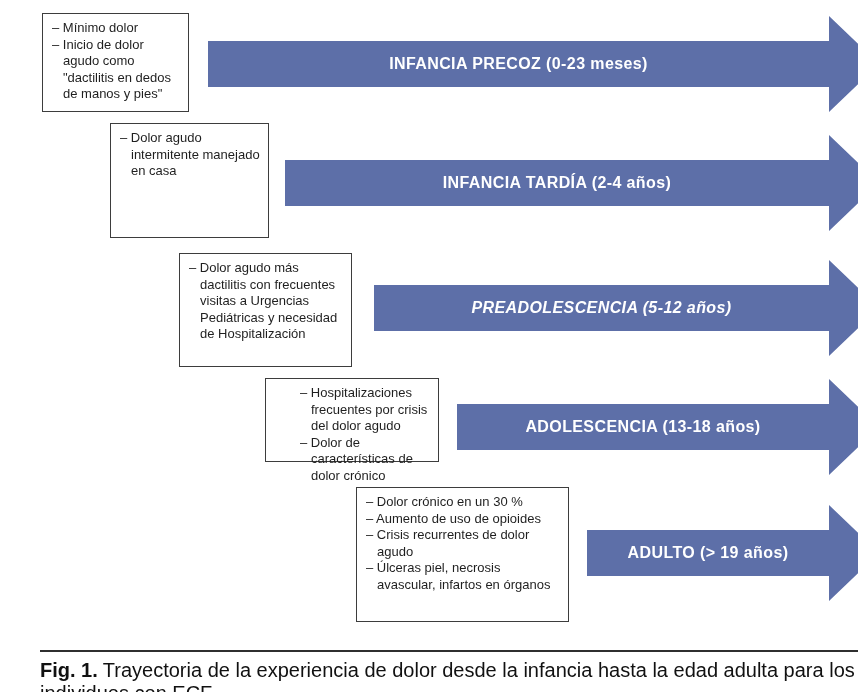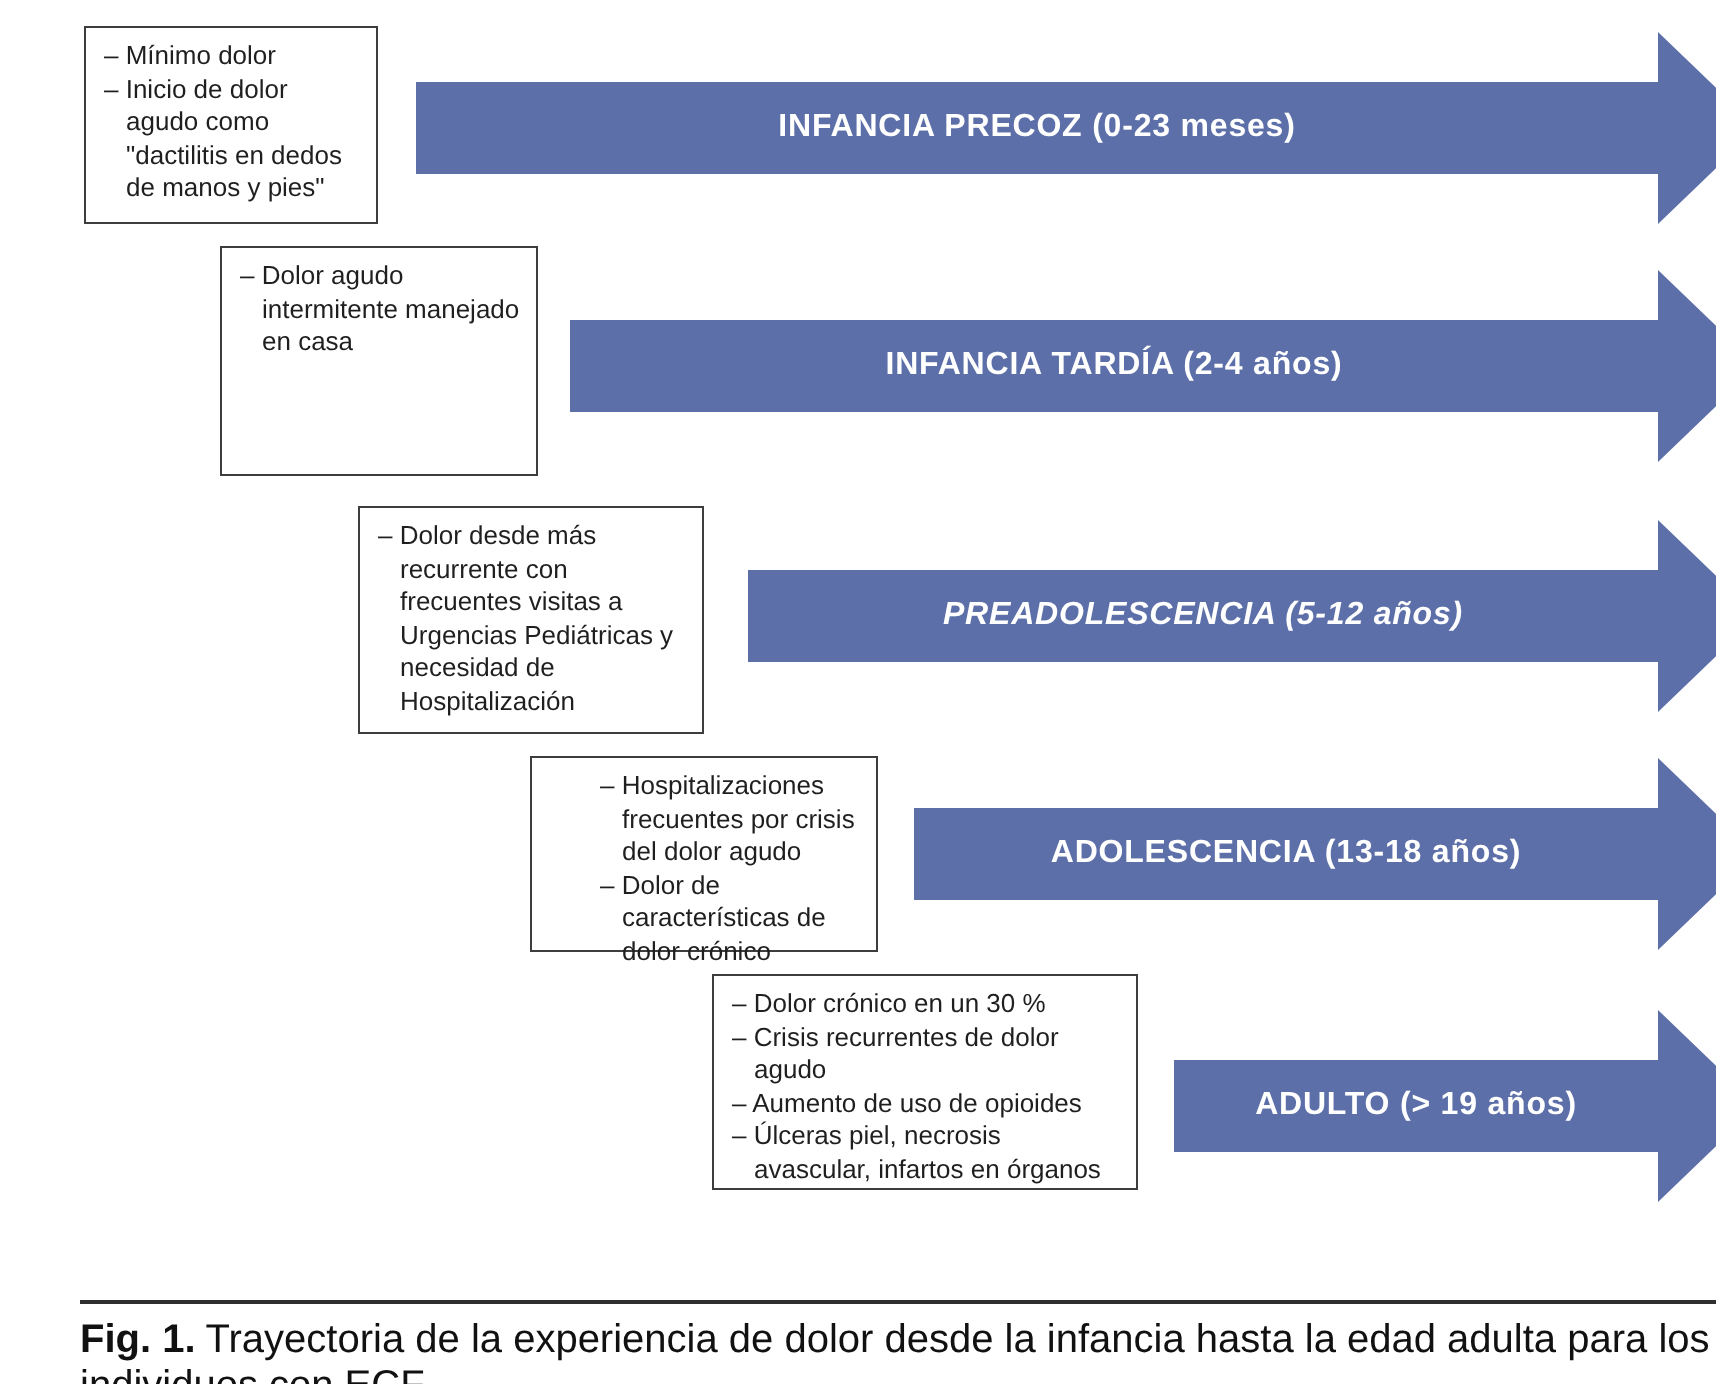--- a/index.html
+++ b/index.html
@@ -77,22 +77,22 @@
     color: #111111;
   }
   .caption .fig-label {
     font-weight: bold;
     margin-right: 5px;
   }
   
   .box-1 { left: 10px;  top: 13px;  width: 147px; height: 99px;  }
   .box-2 { left: 78px;  top: 123px; width: 159px; height: 115px; }
   .box-3 { left: 147px; top: 253px; width: 173px; height: 114px; }
-  .box-4 { left: 233px; top: 378px; width: 174px; height: 98px; padding-left: 34px;  }
-  .box-5 { left: 324px; top: 487px; width: 213px; height: 108px; }
+  .box-4 { left: 233px; top: 378px; width: 174px; height: 84px; padding-left: 34px;  }
+  .box-5 { left: 324px; top: 487px; width: 213px; height: 135px; }
   .arrow-1 { left: 176px; top: 16px;  width: 671px; }
   .arrow-2 { left: 253px; top: 135px; width: 594px; }
   .arrow-3 { left: 342px; top: 260px; width: 505px; font-style: italic; }
   .arrow-4 { left: 425px; top: 379px; width: 422px; }
   .arrow-5 { left: 555px; top: 505px; width: 292px; }
 </style>
 </head>
 <body>
 
 <div class="canvas">
@@ -111,42 +111,42 @@
     <ul>
       <li>– Dolor agudo intermitente manejado en casa</li>
     </ul>
   </div>
   <div class="arrow arrow-2">
     <span class="arrow-label">INFANCIA TARDÍA (2-4 años)</span>
   </div>
 
   <div class="note-box box-3">
     <ul>
-      <li>– Dolor desde más recurrente con frecuentes visitas a Urgencias Pediátricas y necesidad de Hospitalización</li>
+      <li>– Dolor agudo más dactilitis con frecuentes visitas a Urgencias Pediátricas y necesidad de Hospitalización</li>
     </ul>
   </div>
   <div class="arrow arrow-3">
     <span class="arrow-label">PREADOLESCENCIA (5-12 años)</span>
   </div>
 
   <div class="note-box box-4">
     <ul>
       <li>– Hospitalizaciones frecuentes por crisis del dolor agudo</li>
       <li>– Dolor de características de dolor crónico</li>
     </ul>
   </div>
   <div class="arrow arrow-4">
     <span class="arrow-label">ADOLESCENCIA (13-18 años)</span>
   </div>
 
   <div class="note-box box-5">
     <ul>
       <li>– Dolor crónico en un 30 %</li>
+      <li>– Aumento de uso de opioides</li>
       <li>– Crisis recurrentes de dolor agudo</li>
-      <li>– Aumento de uso de opioides</li>
       <li>– Úlceras piel, necrosis avascular, infartos en órganos</li>
     </ul>
   </div>
   <div class="arrow arrow-5">
     <span class="arrow-label">ADULTO (&gt; 19 años)</span>
   </div>
 
   <div class="caption-rule"></div>
   <p class="caption"><span class="fig-label">Fig. 1.</span><span>Trayectoria de la experiencia de dolor desde la infancia hasta la edad adulta para los individuos con ECF.</span></p>
 

